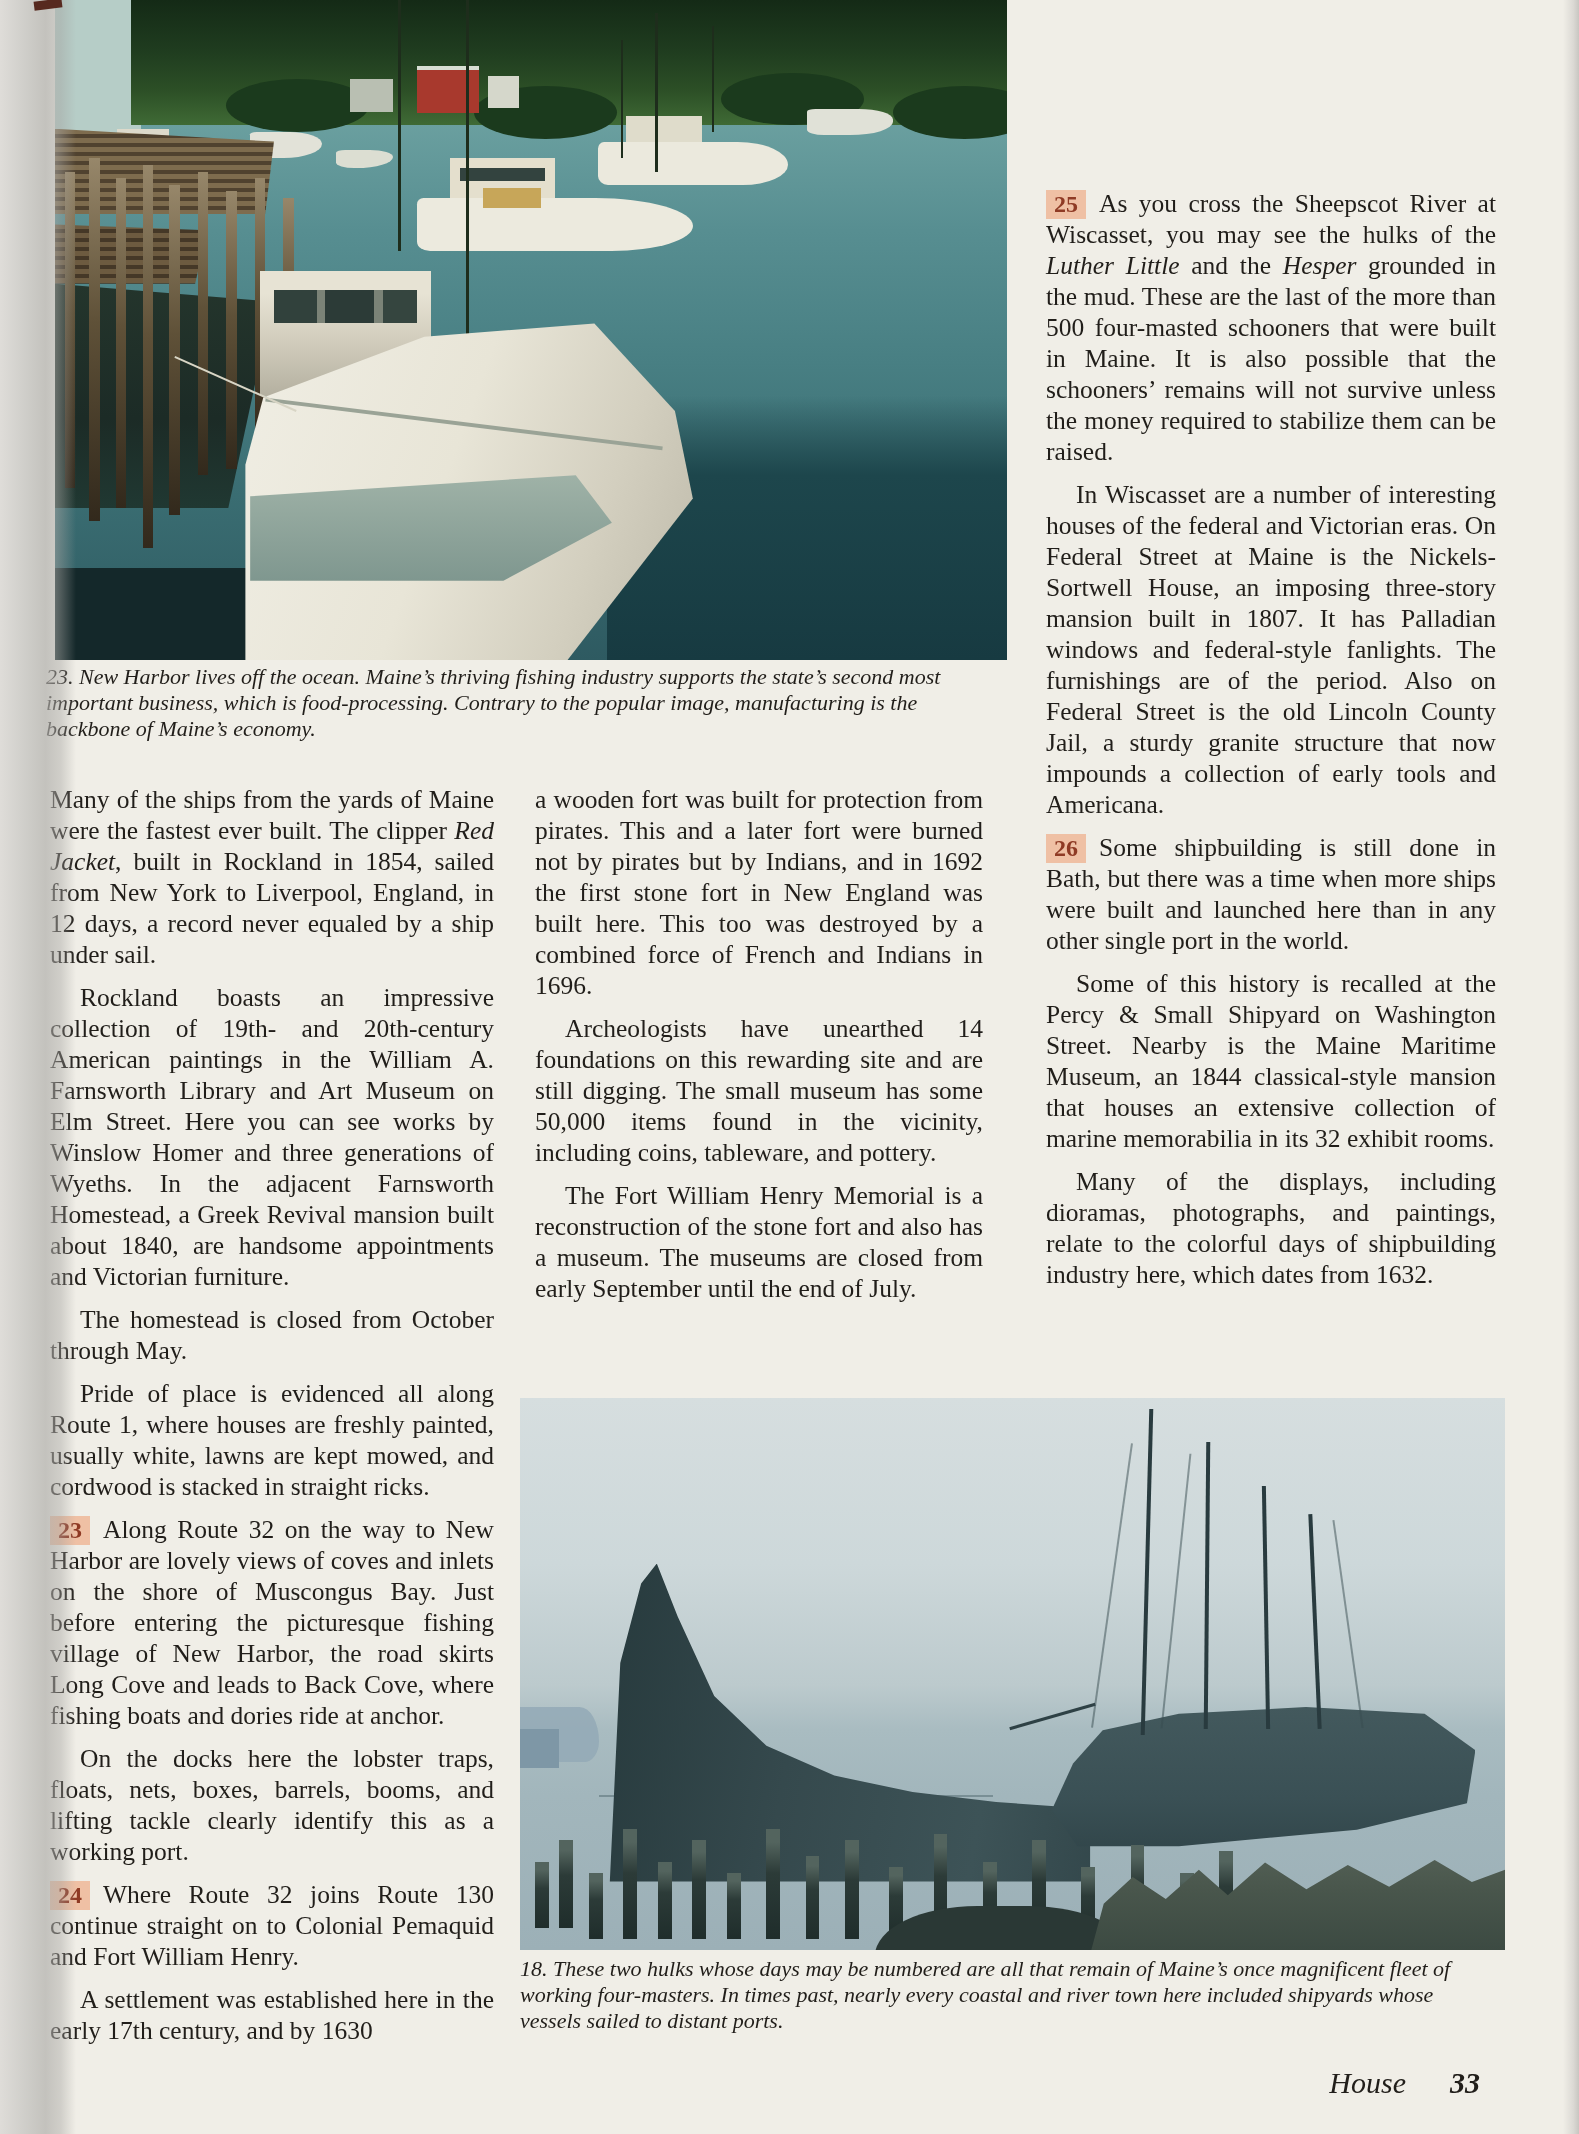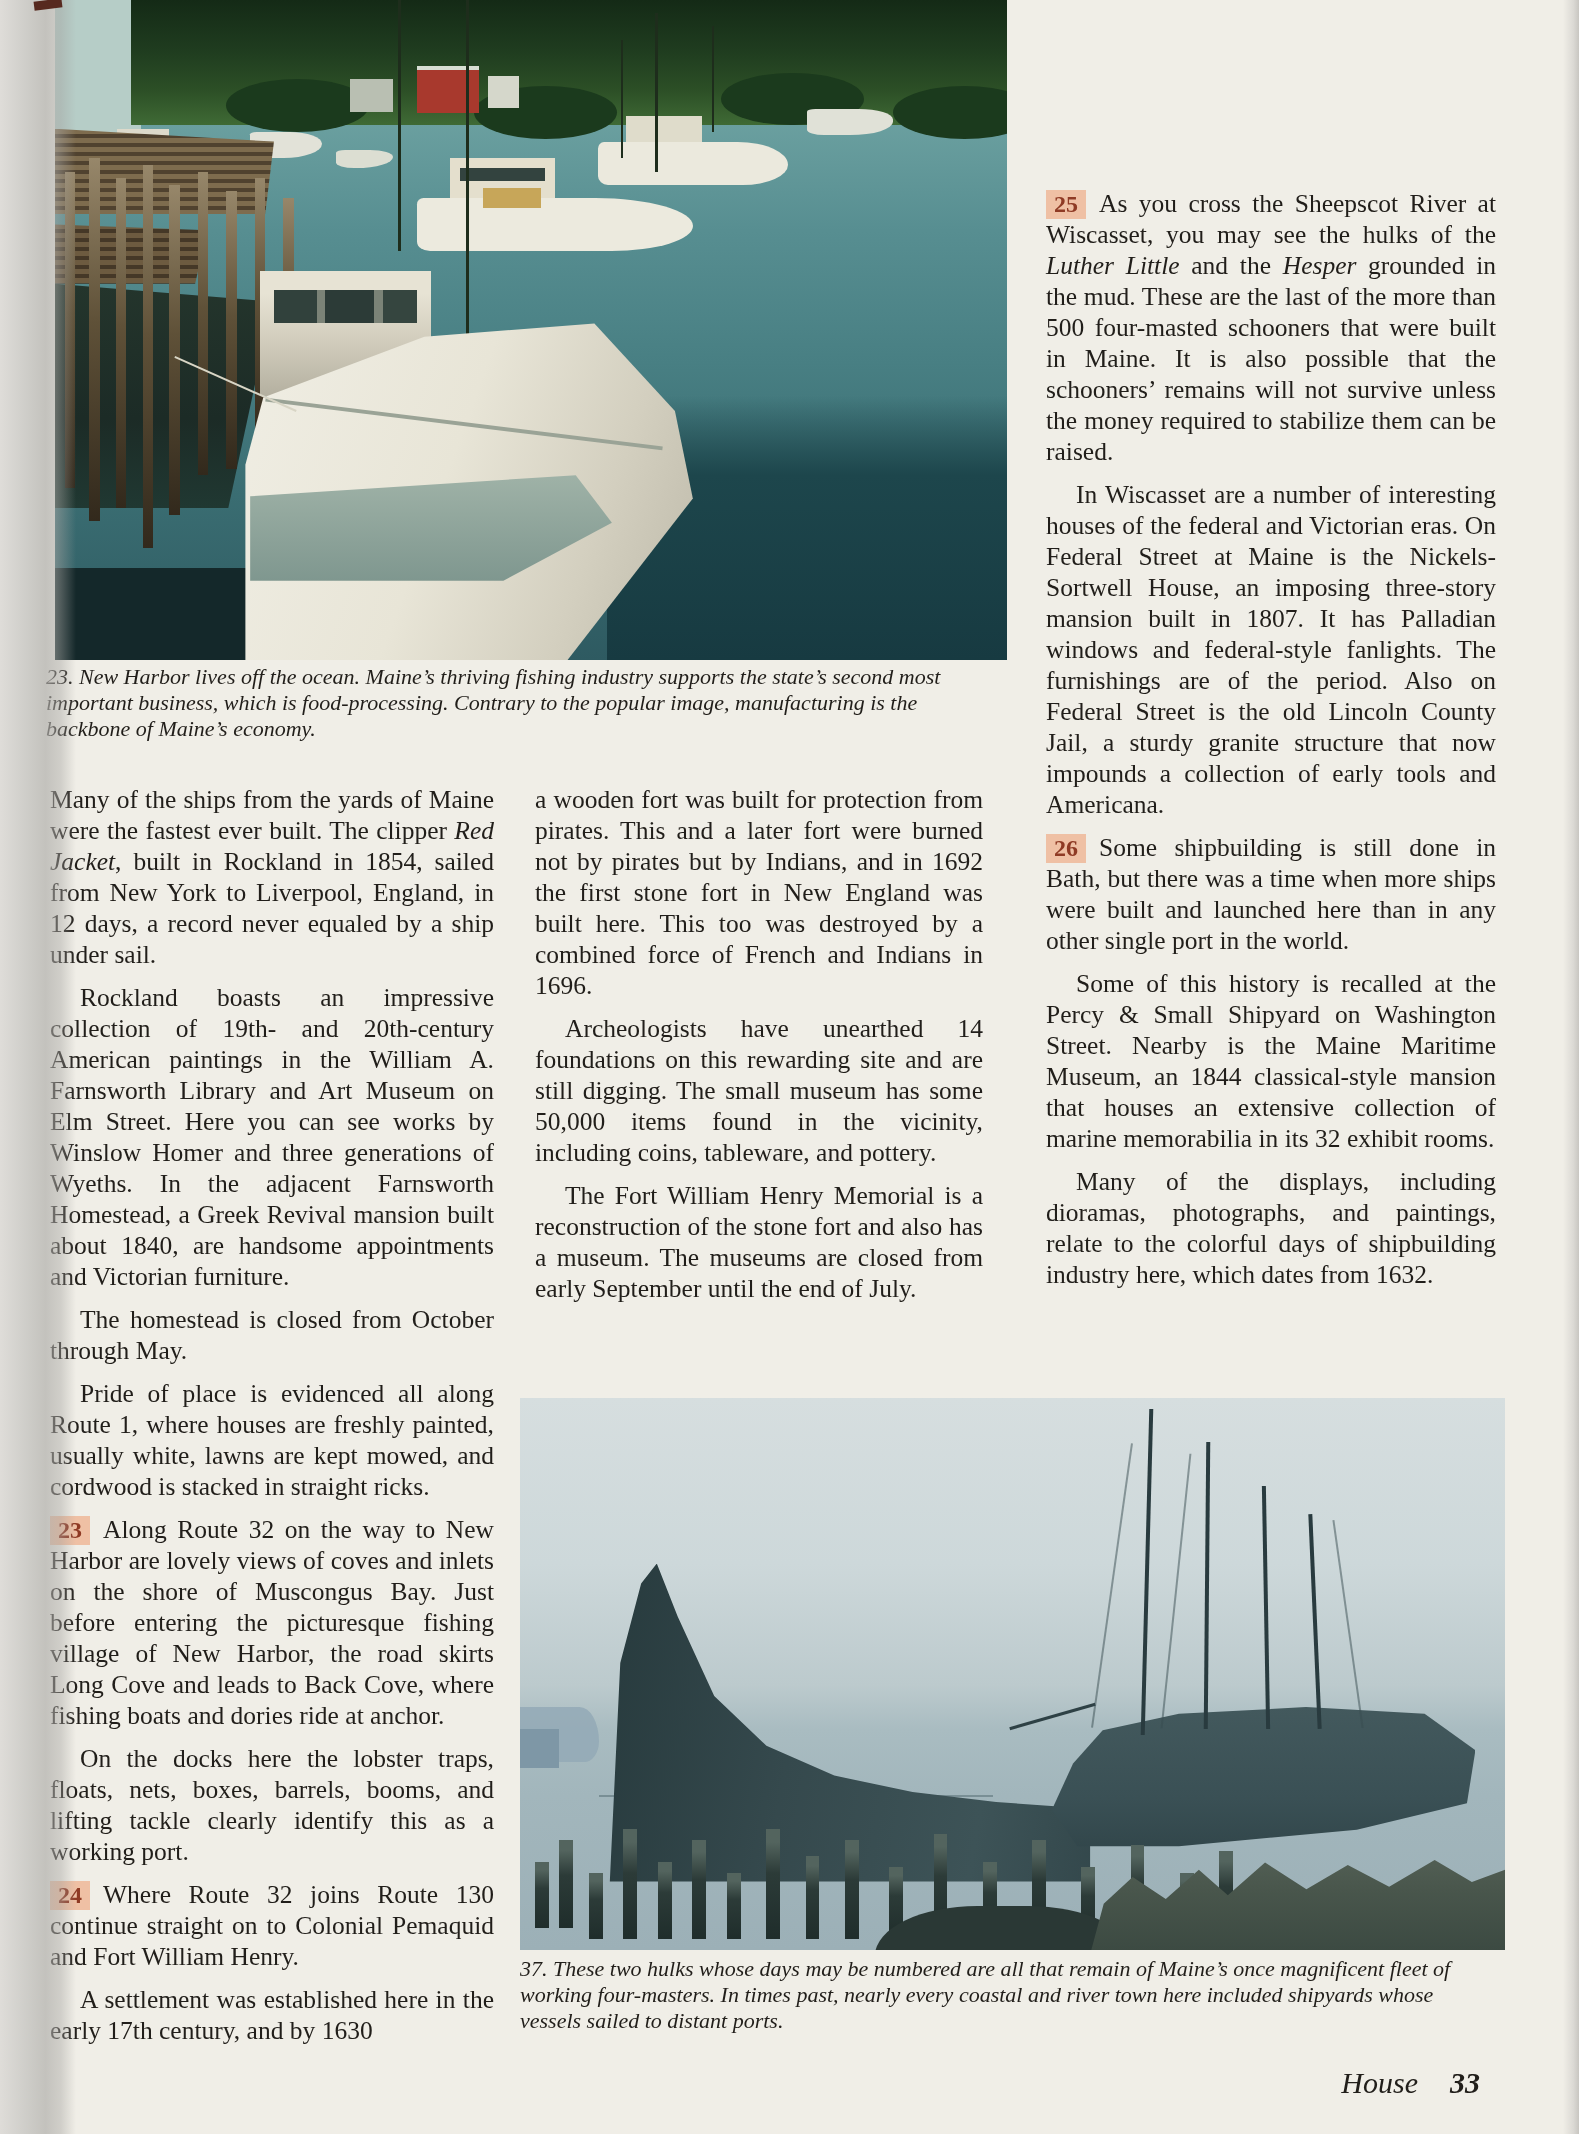--- a/index.html
+++ b/index.html
@@ -87,21 +87,21 @@
   .caption-bottom{left:520px;top:1956px;width:945px;}
   .col{position:absolute;text-align:justify;color:var(--ink,#211e1a);font-size:25.5px;line-height:31px;z-index:3;}
   .col-left{left:38px;top:772px;width:468px;}
   .col-middle{left:523px;top:772px;width:472px;}
   .col-right{left:1034px;top:176px;width:474px;}
   .col p{margin:12px;}
   .col p.indent{text-indent:30px;}
   .marker{display:inline-block;background:var(--marker-bg,#efc0a4);color:var(--marker-ink,#8f3a24);
     font-weight:bold;font-size:24px;line-height:26px;padding:1px 8px 2px;margin-right:13px;}
   .footer{position:absolute;right:99px;top:2066px;width:420px;text-align:right;font-style:italic;font-size:30px;color:#211e1a;z-index:3;}
-  .footer-page{font-weight:bold;margin-left:32px;}
+  .footer-page{font-weight:bold;margin-left:44px;}
 </style>
 </head>
 <body>
 
 <div class="page">
 
   <figure class="photo-top">
     <div class="tp-haze"></div>
     <div class="tp-trees"></div>
     <div class="tp-blob b1"></div>
@@ -206,21 +206,21 @@
         <div class="bp-pile" style="position: absolute; left: 47%; top: 84%; height: 14%; width: 1.4%;"></div>
         <div class="bp-pile" style="position: absolute; left: 52%; top: 80%; height: 18%; width: 1.4%;"></div>
         <div class="bp-pile" style="position: absolute; left: 57%; top: 85%; height: 13%; width: 1.4%;"></div>
         <div class="bp-pile" style="position: absolute; left: 62%; top: 81%; height: 17%; width: 1.4%;"></div>
         <div class="bp-pile" style="position: absolute; left: 67%; top: 86%; height: 12%; width: 1.4%;"></div>
         <div class="bp-pile" style="position: absolute; left: 71%; top: 82%; height: 16%; width: 1.4%;"></div>
       </div>
     <div class="bp-smallboat"></div>
     <div class="bp-debris"></div>
   </figure>
-  <figcaption class="caption caption-bottom">37. These two hulks whose days may be numbered are all that remain of Maine’s once magnificent fleet of working four-masters. In times past, nearly every coastal and river town here included shipyards whose vessels sailed to distant ports.</figcaption>
+  <figcaption class="caption caption-bottom">18. These two hulks whose days may be numbered are all that remain of Maine’s once magnificent fleet of working four-masters. In times past, nearly every coastal and river town here included shipyards whose vessels sailed to distant ports.</figcaption>
 
   <div class="footer">
     <span class="footer-title">House</span><span class="footer-page">33</span>
   </div>
 
   <div class="corner-mark"></div>
   <div class="gutter-overlay"></div>
   <div class="right-edge"></div>
 </div>
 

